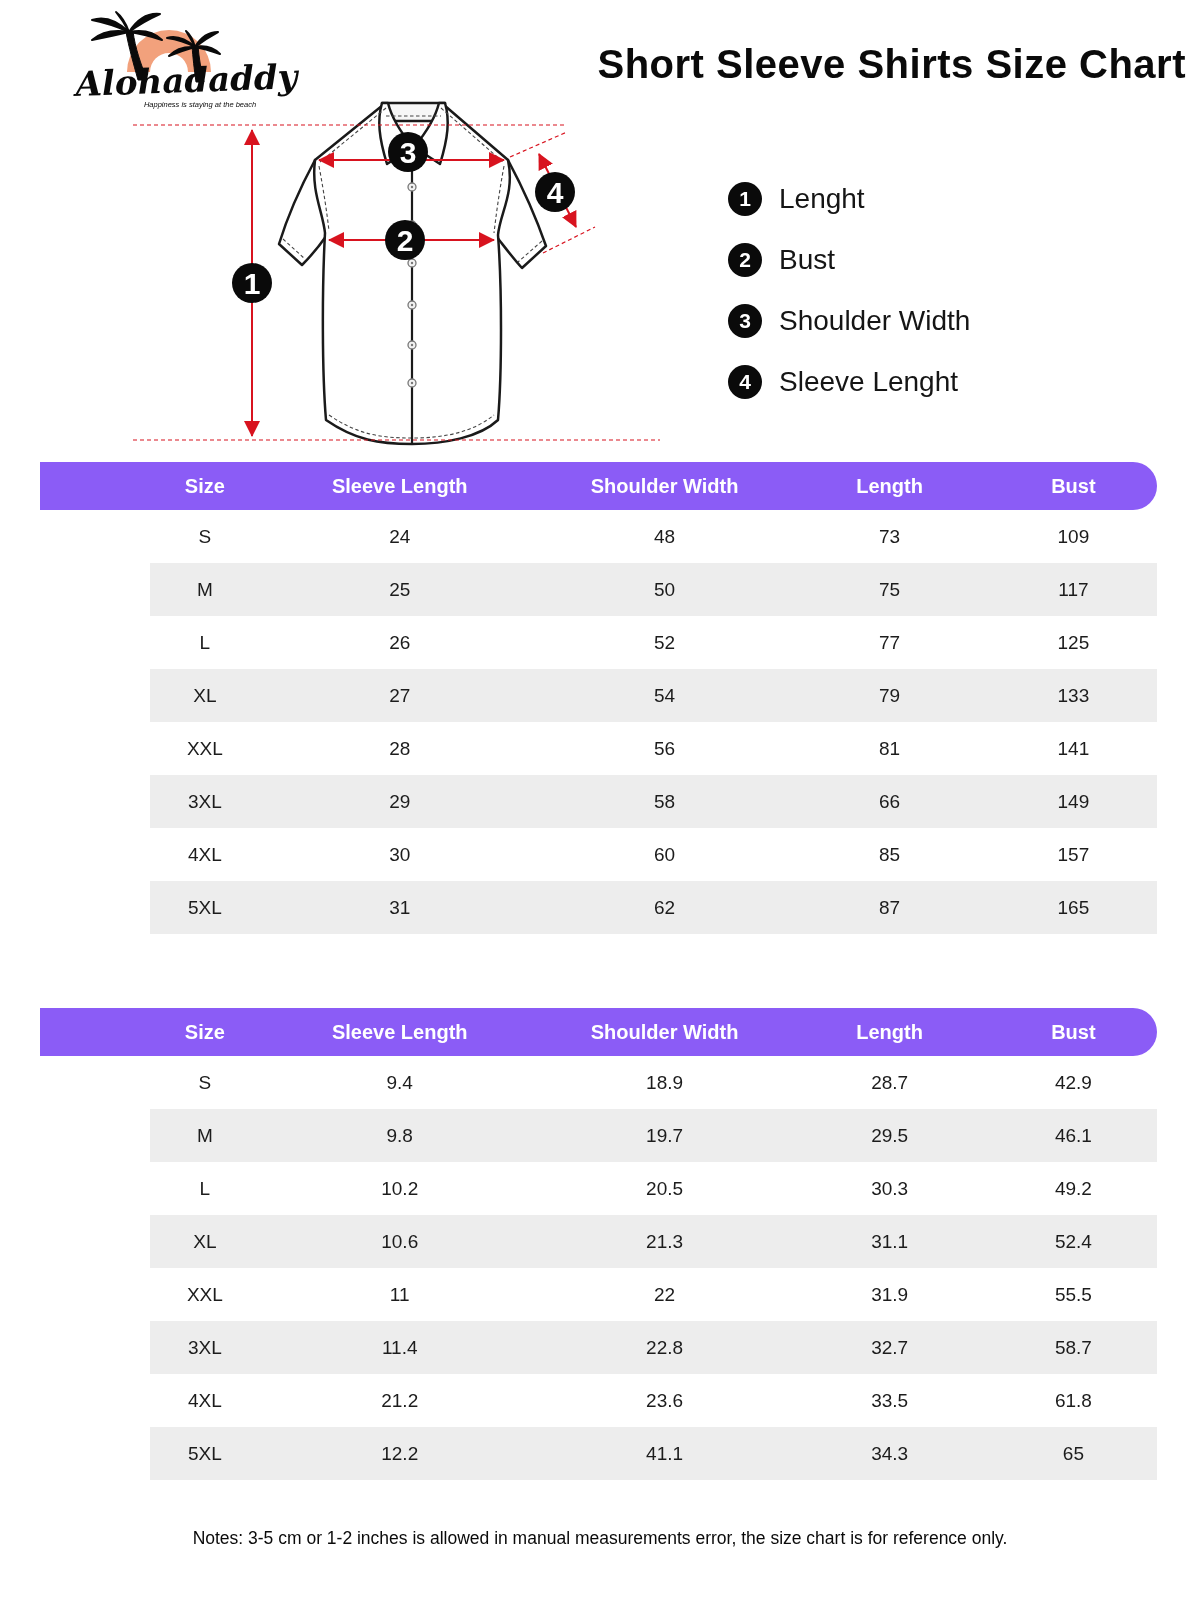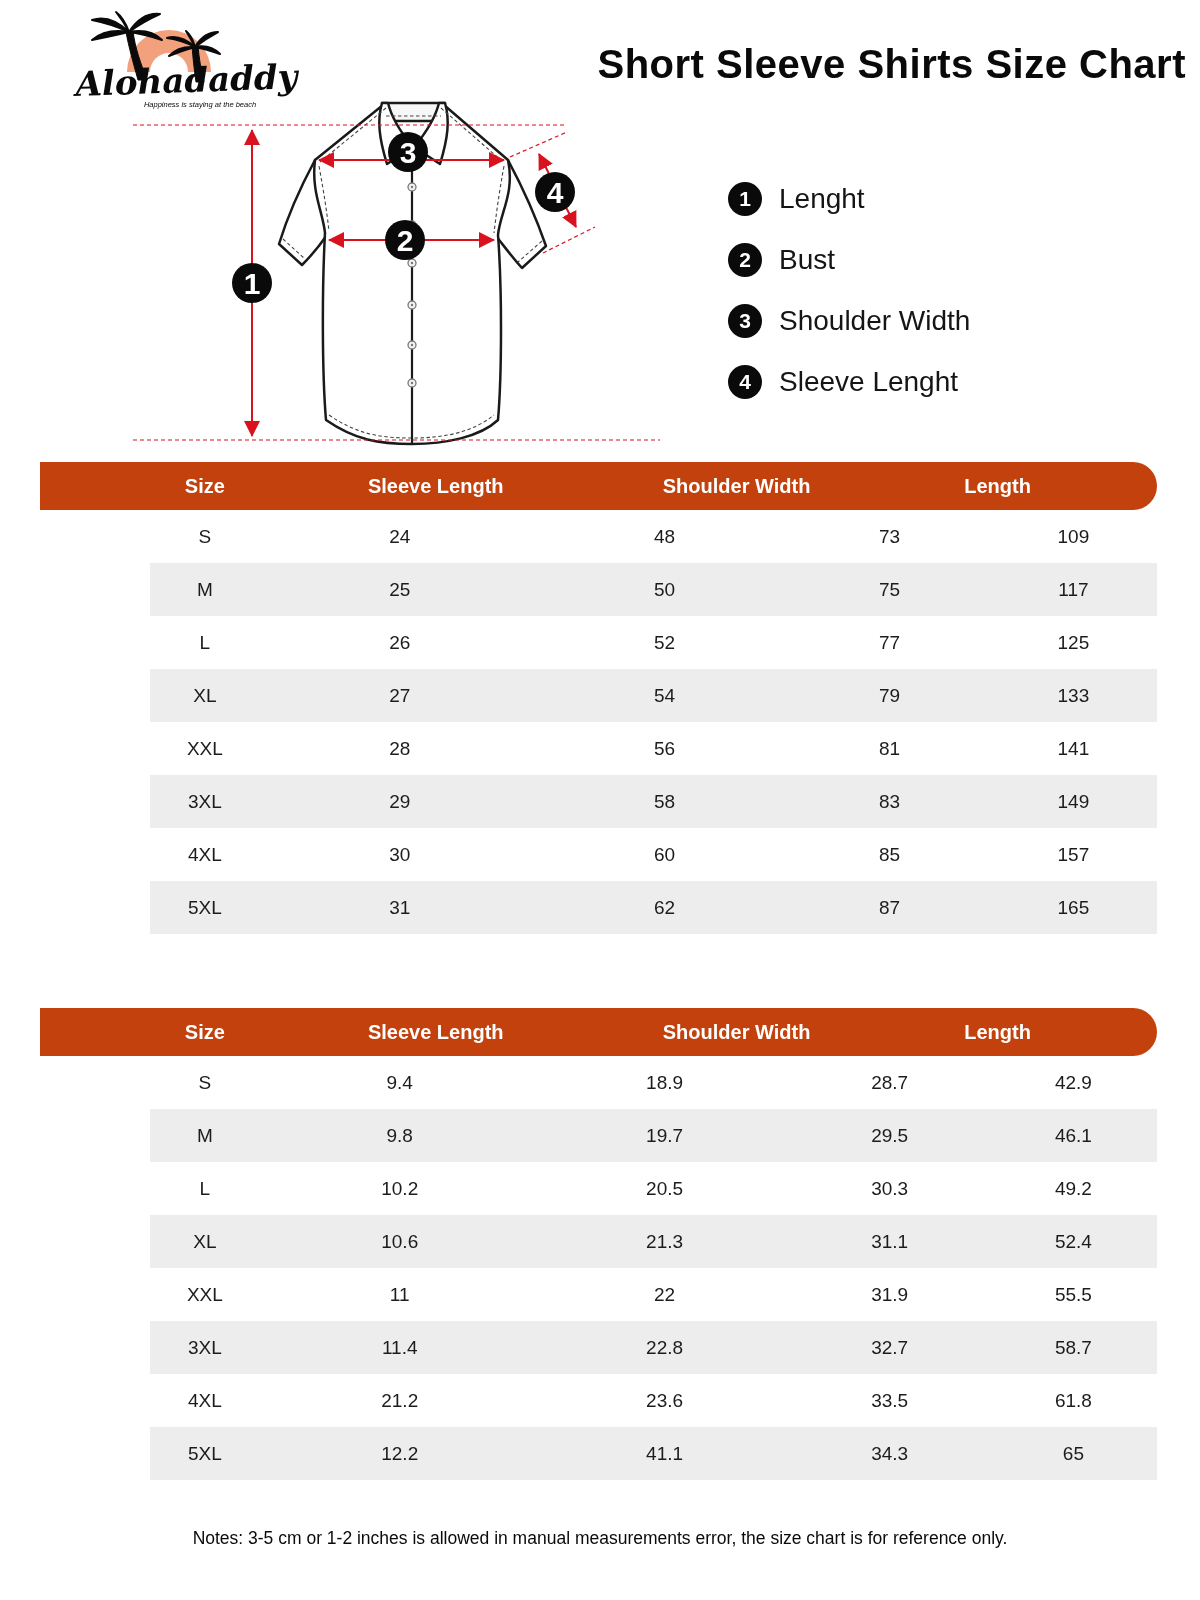--- a/index.html
+++ b/index.html
@@ -27,23 +27,23 @@
   .size-table.cm{top:462px;}
   .size-table.inch{top:1008px;}
   .unit-bar{
     position:absolute;left:0;top:0;width:110px;height:472px;background:#000;
     display:flex;align-items:center;justify-content:center;
     color:#fff;font-weight:bold;
   }
   .size-table.cm .unit-bar{font-size:46px;}
   .size-table.inch .unit-bar{font-size:38px;letter-spacing:-1px;}
   .t-header{
-    position:absolute;left:0;top:0;width:1117px;height:48px;background:#c2410c;
+    position:absolute;left:0;top:0;width:1117px;height:48px;background:#8b5cf6;
     border-radius:0 26px 26px 0;box-sizing:border-box;padding-left:110px;
-    display:grid;grid-template-columns:10.9% 27.8% 24.8% 19.9% 16.6%;align-items:center;gap:36px;
+    display:grid;grid-template-columns:10.9% 27.8% 24.8% 19.9% 16.6%;align-items:center;
   }
   .t-header .h-cell{color:#fff;font-size:20px;font-weight:bold;text-align:center;}
   .t-body{position:absolute;left:110px;top:48px;width:1007px;}
   .t-row{
     height:53px;display:grid;grid-template-columns:10.9% 27.8% 24.8% 19.9% 16.6%;
     align-items:center;background:#fff;
   }
   .t-row.alt{background:#ededed;}
   .t-cell{text-align:center;font-size:19px;color:#1c1c1c;}
   
@@ -231,21 +231,21 @@
           <div class="t-cell">XXL</div>
           <div class="t-cell">28</div>
           <div class="t-cell">56</div>
           <div class="t-cell">81</div>
           <div class="t-cell">141</div>
         </div>
         <div class="t-row alt">
           <div class="t-cell">3XL</div>
           <div class="t-cell">29</div>
           <div class="t-cell">58</div>
-          <div class="t-cell">83</div>
+          <div class="t-cell">66</div>
           <div class="t-cell">149</div>
         </div>
         <div class="t-row">
           <div class="t-cell">4XL</div>
           <div class="t-cell">30</div>
           <div class="t-cell">60</div>
           <div class="t-cell">85</div>
           <div class="t-cell">157</div>
         </div>
         <div class="t-row alt">

